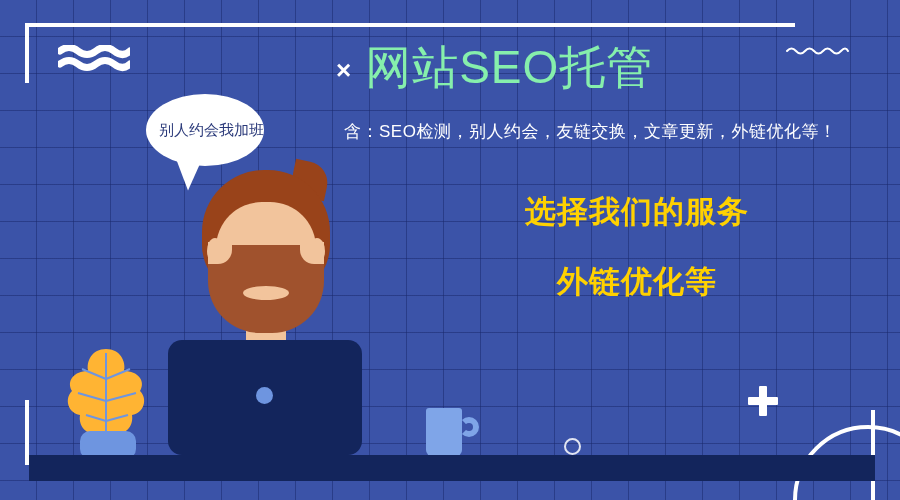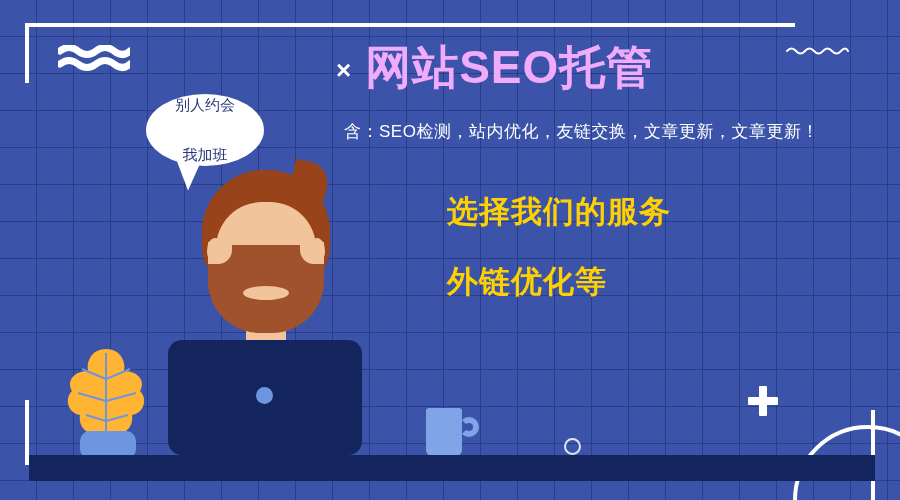--- a/index.html
+++ b/index.html
@@ -72,42 +72,42 @@
   
   .title{
     position:absolute; left:336px; top:42px;
     display:flex; align-items:center; gap:14px;
   }
   .title-x{
     color:#fff; font-size:26px; font-weight:bold; line-height:1;
     margin-top:6px;
   }
   .title-main{
-    color:#f0abfc; font-size:46px; font-weight:bold; letter-spacing:1px;
+    color:#86efac; font-size:46px; font-weight:normal; letter-spacing:1px;
     line-height:1.1; white-space:nowrap;
   }
   .subtitle{
     position:absolute; left:344px; top:120px;
     color:#fff; font-size:17px; letter-spacing:.5px; white-space:nowrap;
   }
   .slogans{
-    position:absolute; left:447px; top:196px;
-    width:350px; 
+    position:absolute; left:462px; top:196px;
+    width:350px; text-align:center;
   }
   .slogan{
     color:#FFD100; font-size:31px; font-weight:bold;
     letter-spacing:1px; line-height:1; margin-bottom:39px; white-space:nowrap;
   }
   .slogan:last-child{ margin-bottom:0; }
   
   .bubble{
     position:absolute; left:146px; top:94px;
     width:118px; height:72px;
     background:#fff; border-radius:50%;
-    display:flex; flex-direction:column; align-items:center; justify-content:space-between;
+    display:flex; flex-direction:row; align-items:center; justify-content:flex-end;
     color:#2b3a7a;
   }
   .bubble-line{ font-size:15px; line-height:1.45; white-space:nowrap; font-weight:500; }
   .bubble-tail{
     position:absolute; left:176px; top:152px;
     width:0;height:0;
     border-left:10px solid transparent;
     border-right:22px solid transparent;
     border-top:38px solid #fff;
     transform:rotate(-6deg);
@@ -217,21 +217,21 @@
   </span>
 
   <div class="plus"></div>
   <div class="dot-circle"></div>
 
   <div class="title">
     <span class="title-x">×</span>
     <span class="title-main">网站SEO托管</span>
   </div>
 
-  <div class="subtitle">含：SEO检测，站内优化，友链交换，文章更新，文章更新！</div>
+  <div class="subtitle">含：SEO检测，别人约会，友链交换，文章更新，外链优化等！</div>
 
   <div class="slogans">
     <div class="slogan">选择我们的服务</div>
     <div class="slogan">外链优化等</div>
   </div>
 
   <div class="bubble-tail"></div>
   <div class="bubble">
     <div class="bubble-line">别人约会</div>
     <div class="bubble-line">我加班</div>

